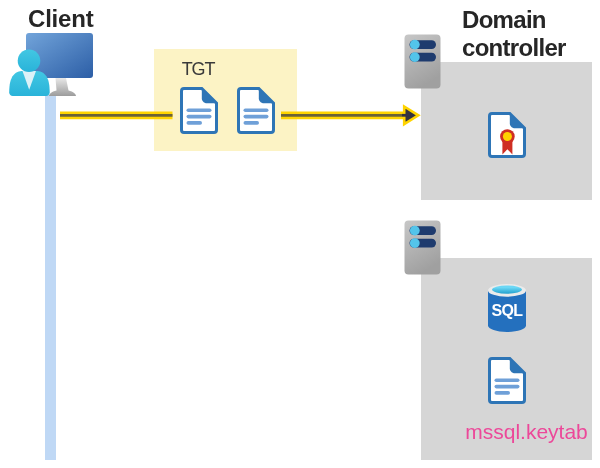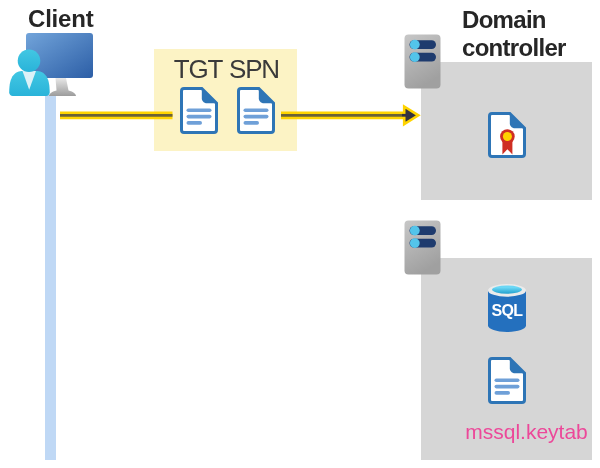--- a/index.html
+++ b/index.html
@@ -1,36 +1,35 @@
 <!DOCTYPE html>
 <html><head>
 <meta charset="utf-8">
 <style>
   html,body{margin:0;padding:0;}
   body{width:600px;height:468px;background:#ffffff;font-family:"Liberation Sans",sans-serif;}
   #canvas{position:relative;width:600px;height:468px;overflow:hidden;border-radius:24px;}
   .abs{position:absolute;}
   .title{font-weight:bold;color:#262626;font-size:24px;line-height:28px;letter-spacing:-0.7px;}
-  .label{color:#3a3a3a;font-size:26px;line-height:22px;letter-spacing:-1.2px;}
+  .label{color:#3a3a3a;font-size:18px;line-height:22px;letter-spacing:-1.2px;}
 </style>
 </head>
 <body>
 <div id="canvas">
 
   <div class="abs" style="left:421px;top:62px;width:171px;height:138px;background:#d6d6d6;"></div>
   <div class="abs" style="left:421px;top:258px;width:171px;height:202px;background:#d6d6d6;"></div>
 
   <div class="abs" style="left:153.5px;top:49px;width:143.5px;height:102px;background:#fcf3c5;"></div>
 
   <div class="abs" style="left:45px;top:95px;width:11px;height:365px;background:#bfd8f5;"></div>
 
   <div class="abs title" style="left:28px;top:5px;letter-spacing:-0.2px;">Client</div>
   <div class="abs title" style="left:454px;top:6px;margin-left:8px;">Domain<br>controller</div>
   <div class="abs label" style="left:155px;top:58px;width:86px;text-align:center;">TGT</div>
-  <div class="abs label" style="left:211px;top:58px;width:86px;text-align:center;">SPN</div>
   <div class="abs" style="left:421px;top:420px;width:171px;text-align:center;font-size:21px;color:#ec4899;padding-left:20px;">mssql.keytab</div>
 
   <svg class="abs" style="left:0;top:0;" width="600" height="468" viewBox="0 0 600 468">
 
     <line x1="60" y1="115.3" x2="172.5" y2="115.3" stroke="#ffd400" stroke-width="7.8"></line>
     <line x1="60" y1="115.3" x2="172.5" y2="115.3" stroke="#6b6337" stroke-width="2.8"></line>
 
     <line x1="281" y1="115.3" x2="405" y2="115.3" stroke="#ffd400" stroke-width="7.8"></line>
 
     <path d="M404.2 106.5 L418.3 115.3 L404.2 124.1 Z" fill="#34333f" stroke="#ffd400" stroke-width="2.6" stroke-linejoin="miter"></path>

